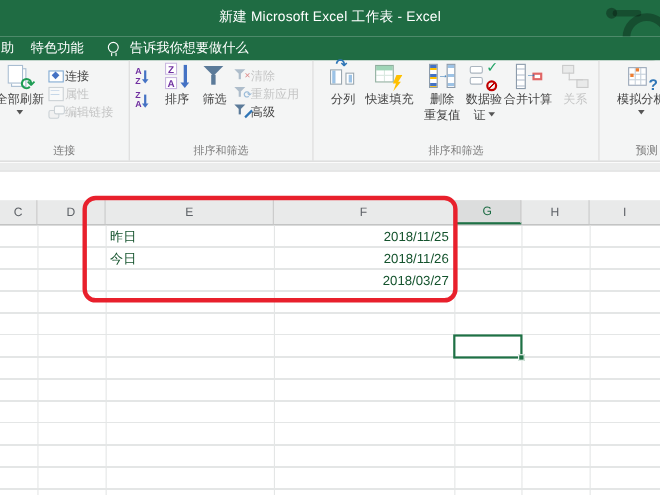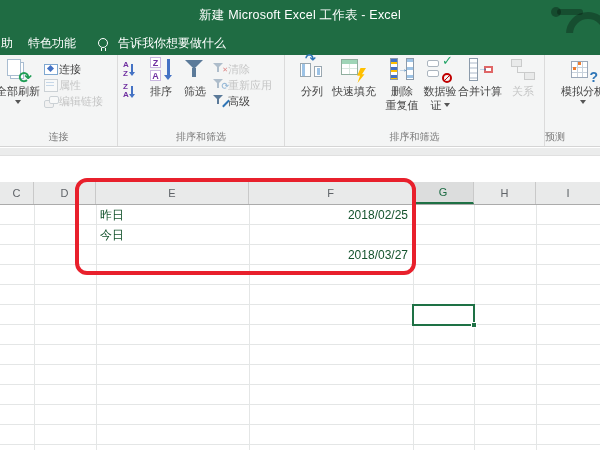--- a/index.html
+++ b/index.html
@@ -289,42 +289,43 @@
 
     <div class="rgroup" style="left:545px;width:55px;border-right:none">
       <div class="bigbtn" style="left:12px;width:52px">
         <div class="ic i-wi">
             <span class="grid"></span>
             <span class="dot"></span>
           </div>
         <div class="blabel">模拟分析</div>
         <div class="caret"></div>
       </div>
-      <div class="glabel" style="text-align:left;padding-right:2px">预测</div>
+      <div class="glabel" style="text-align:right;padding-right:2px">预测</div>
     </div>
   </div>
 
   <div class="strip"></div>
   <div class="gap"></div>
 
   <div class="colheads">
     <div class="ch" style="width:34px">C</div>
     <div class="ch" style="width:62px">D</div>
     <div class="ch" style="width:153px">E</div>
     <div class="ch" style="width:164px">F</div>
     <div class="ch sel" style="width:61px">G</div>
     <div class="ch" style="width:62px">H</div>
     <div class="ch" style="width:64px;border-right:none">I</div>
   </div>
 
   <div class="cells"></div>
 
   <div class="dcell dE" style="top:205px">昨日</div>
-  <div class="dcell dF" style="top:205px">2018/02/25</div>
+  <div class="dcell dF" style="top:205px">2018/11/25</div>
   <div class="dcell dE" style="top:225px">今日</div>
+  <div class="dcell dF" style="top:225px">2018/11/26</div>
   <div class="dcell dF" style="top:245px">2018/03/27</div>
 
   <div class="selbox">
     <div class="handle"></div>
   </div>
 
   <div class="redbox"></div>
 
 </div>
 

